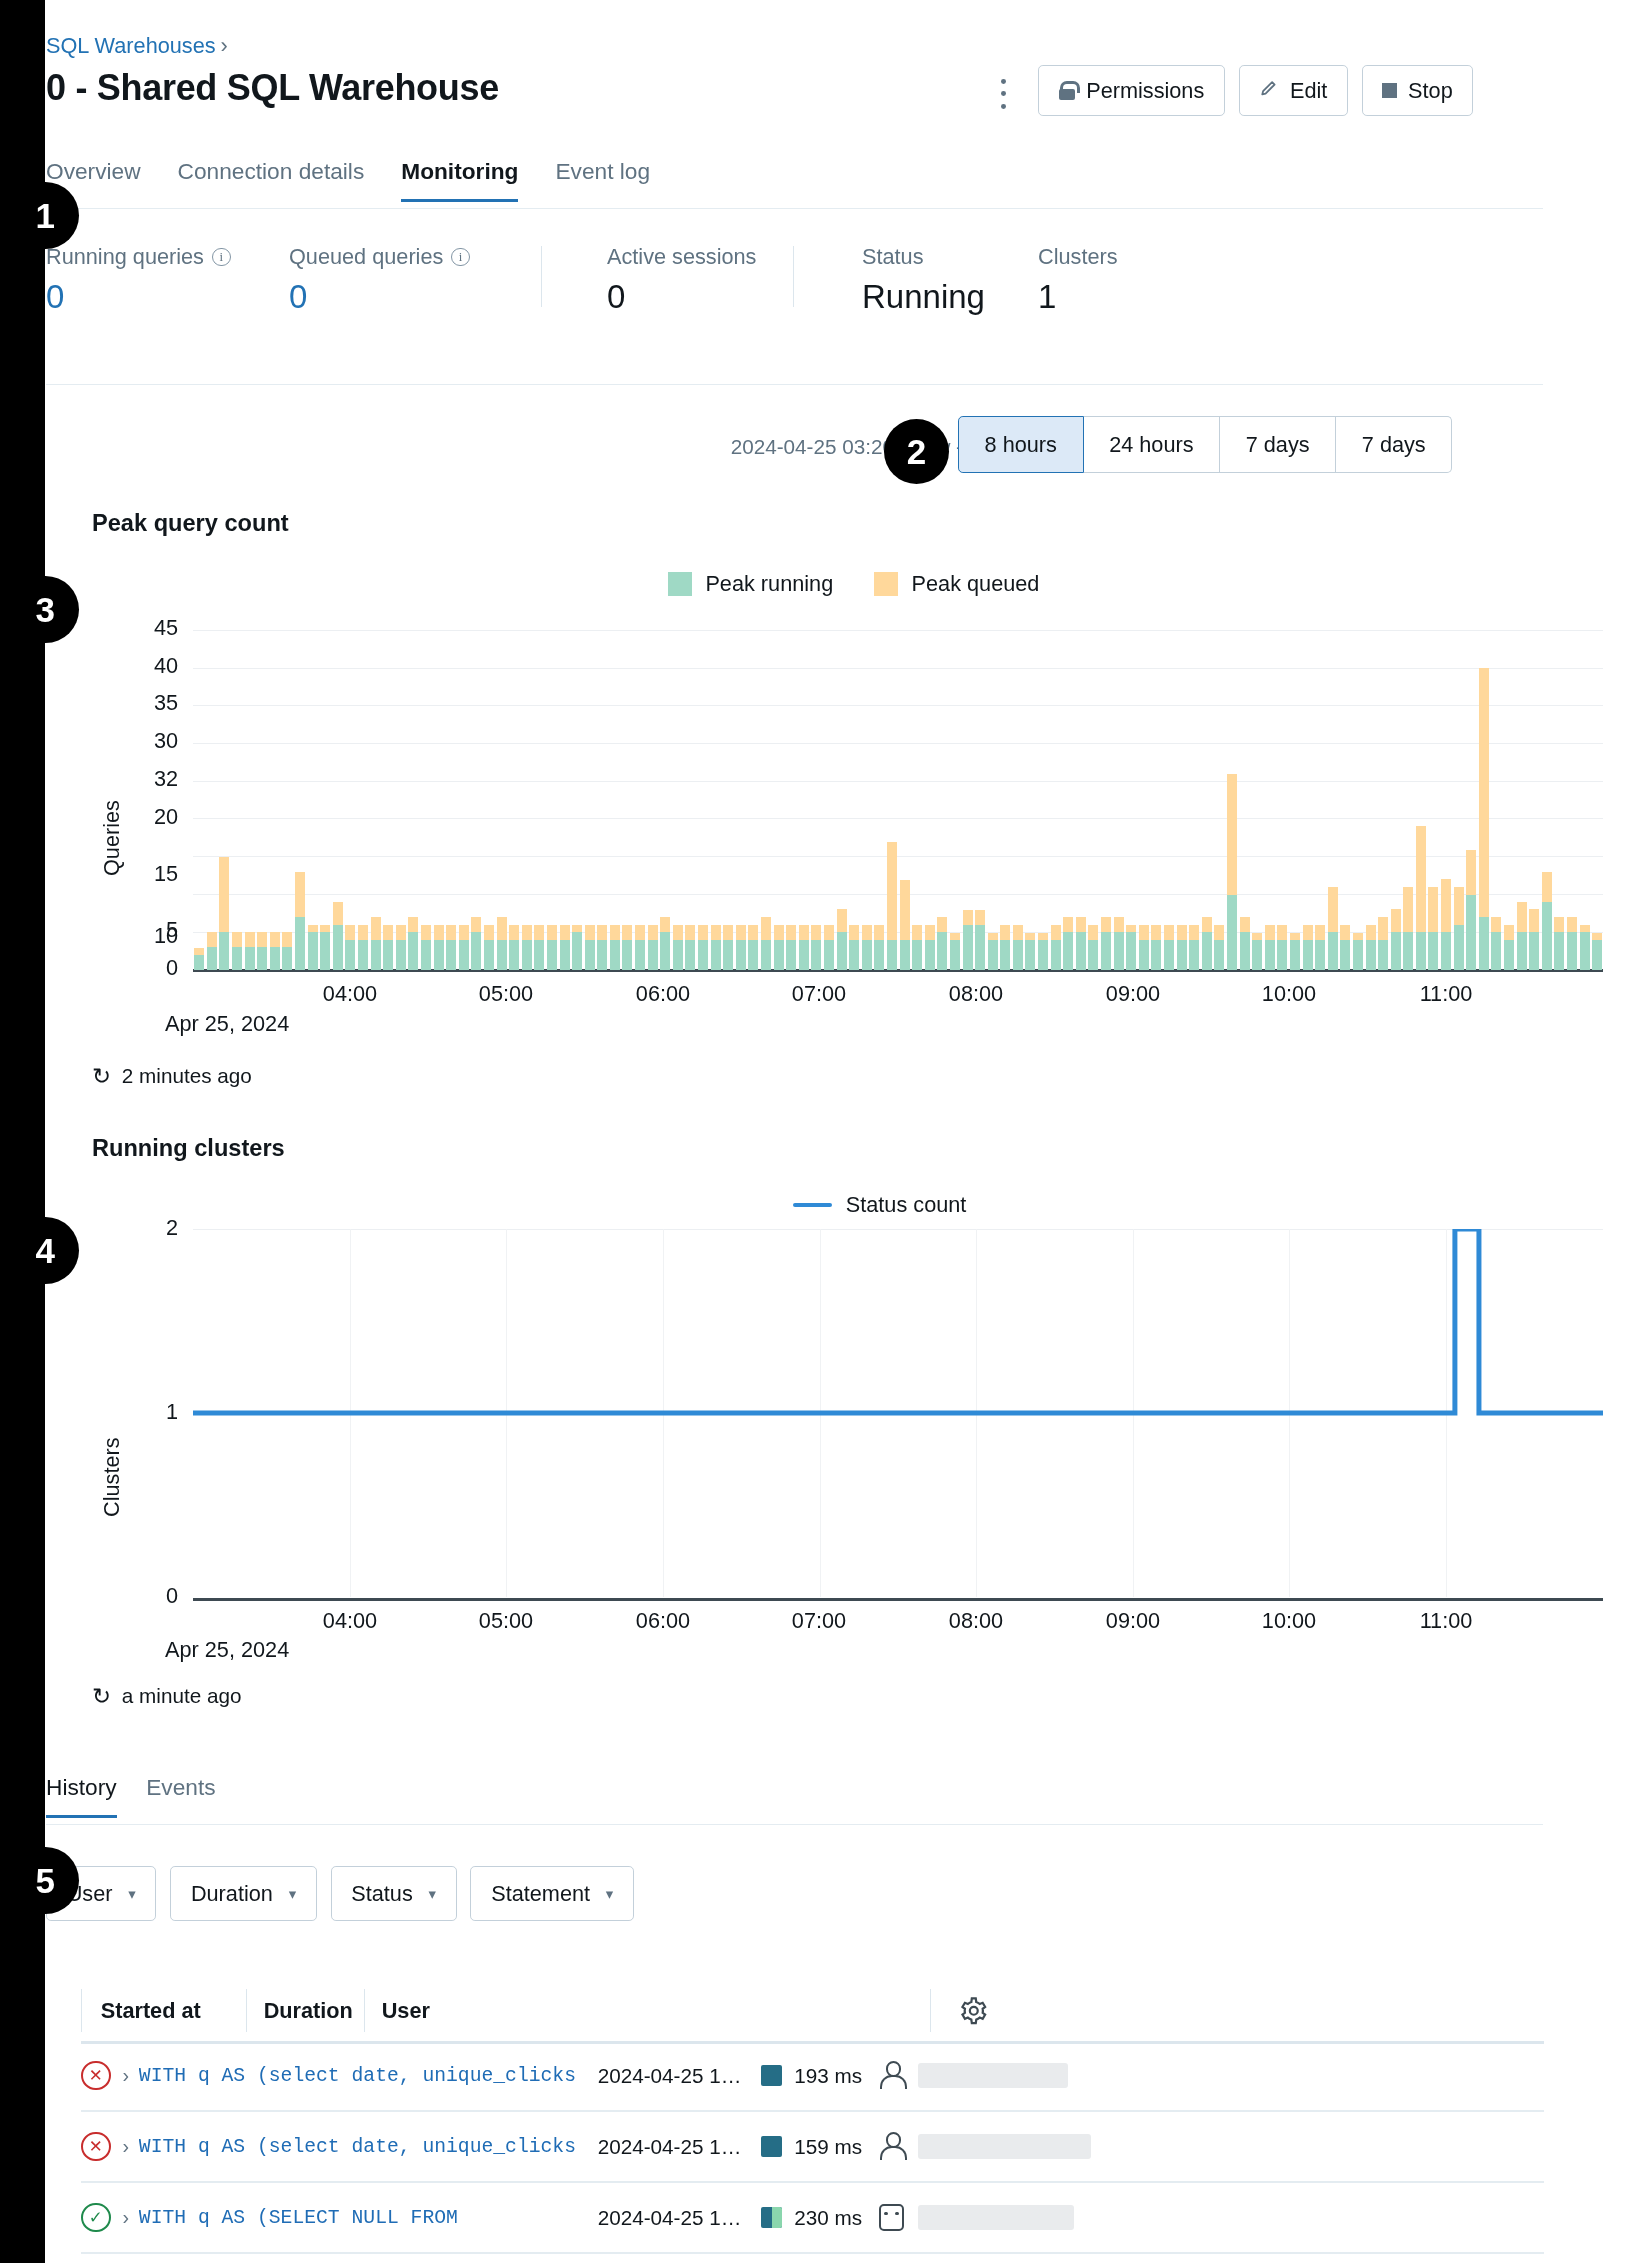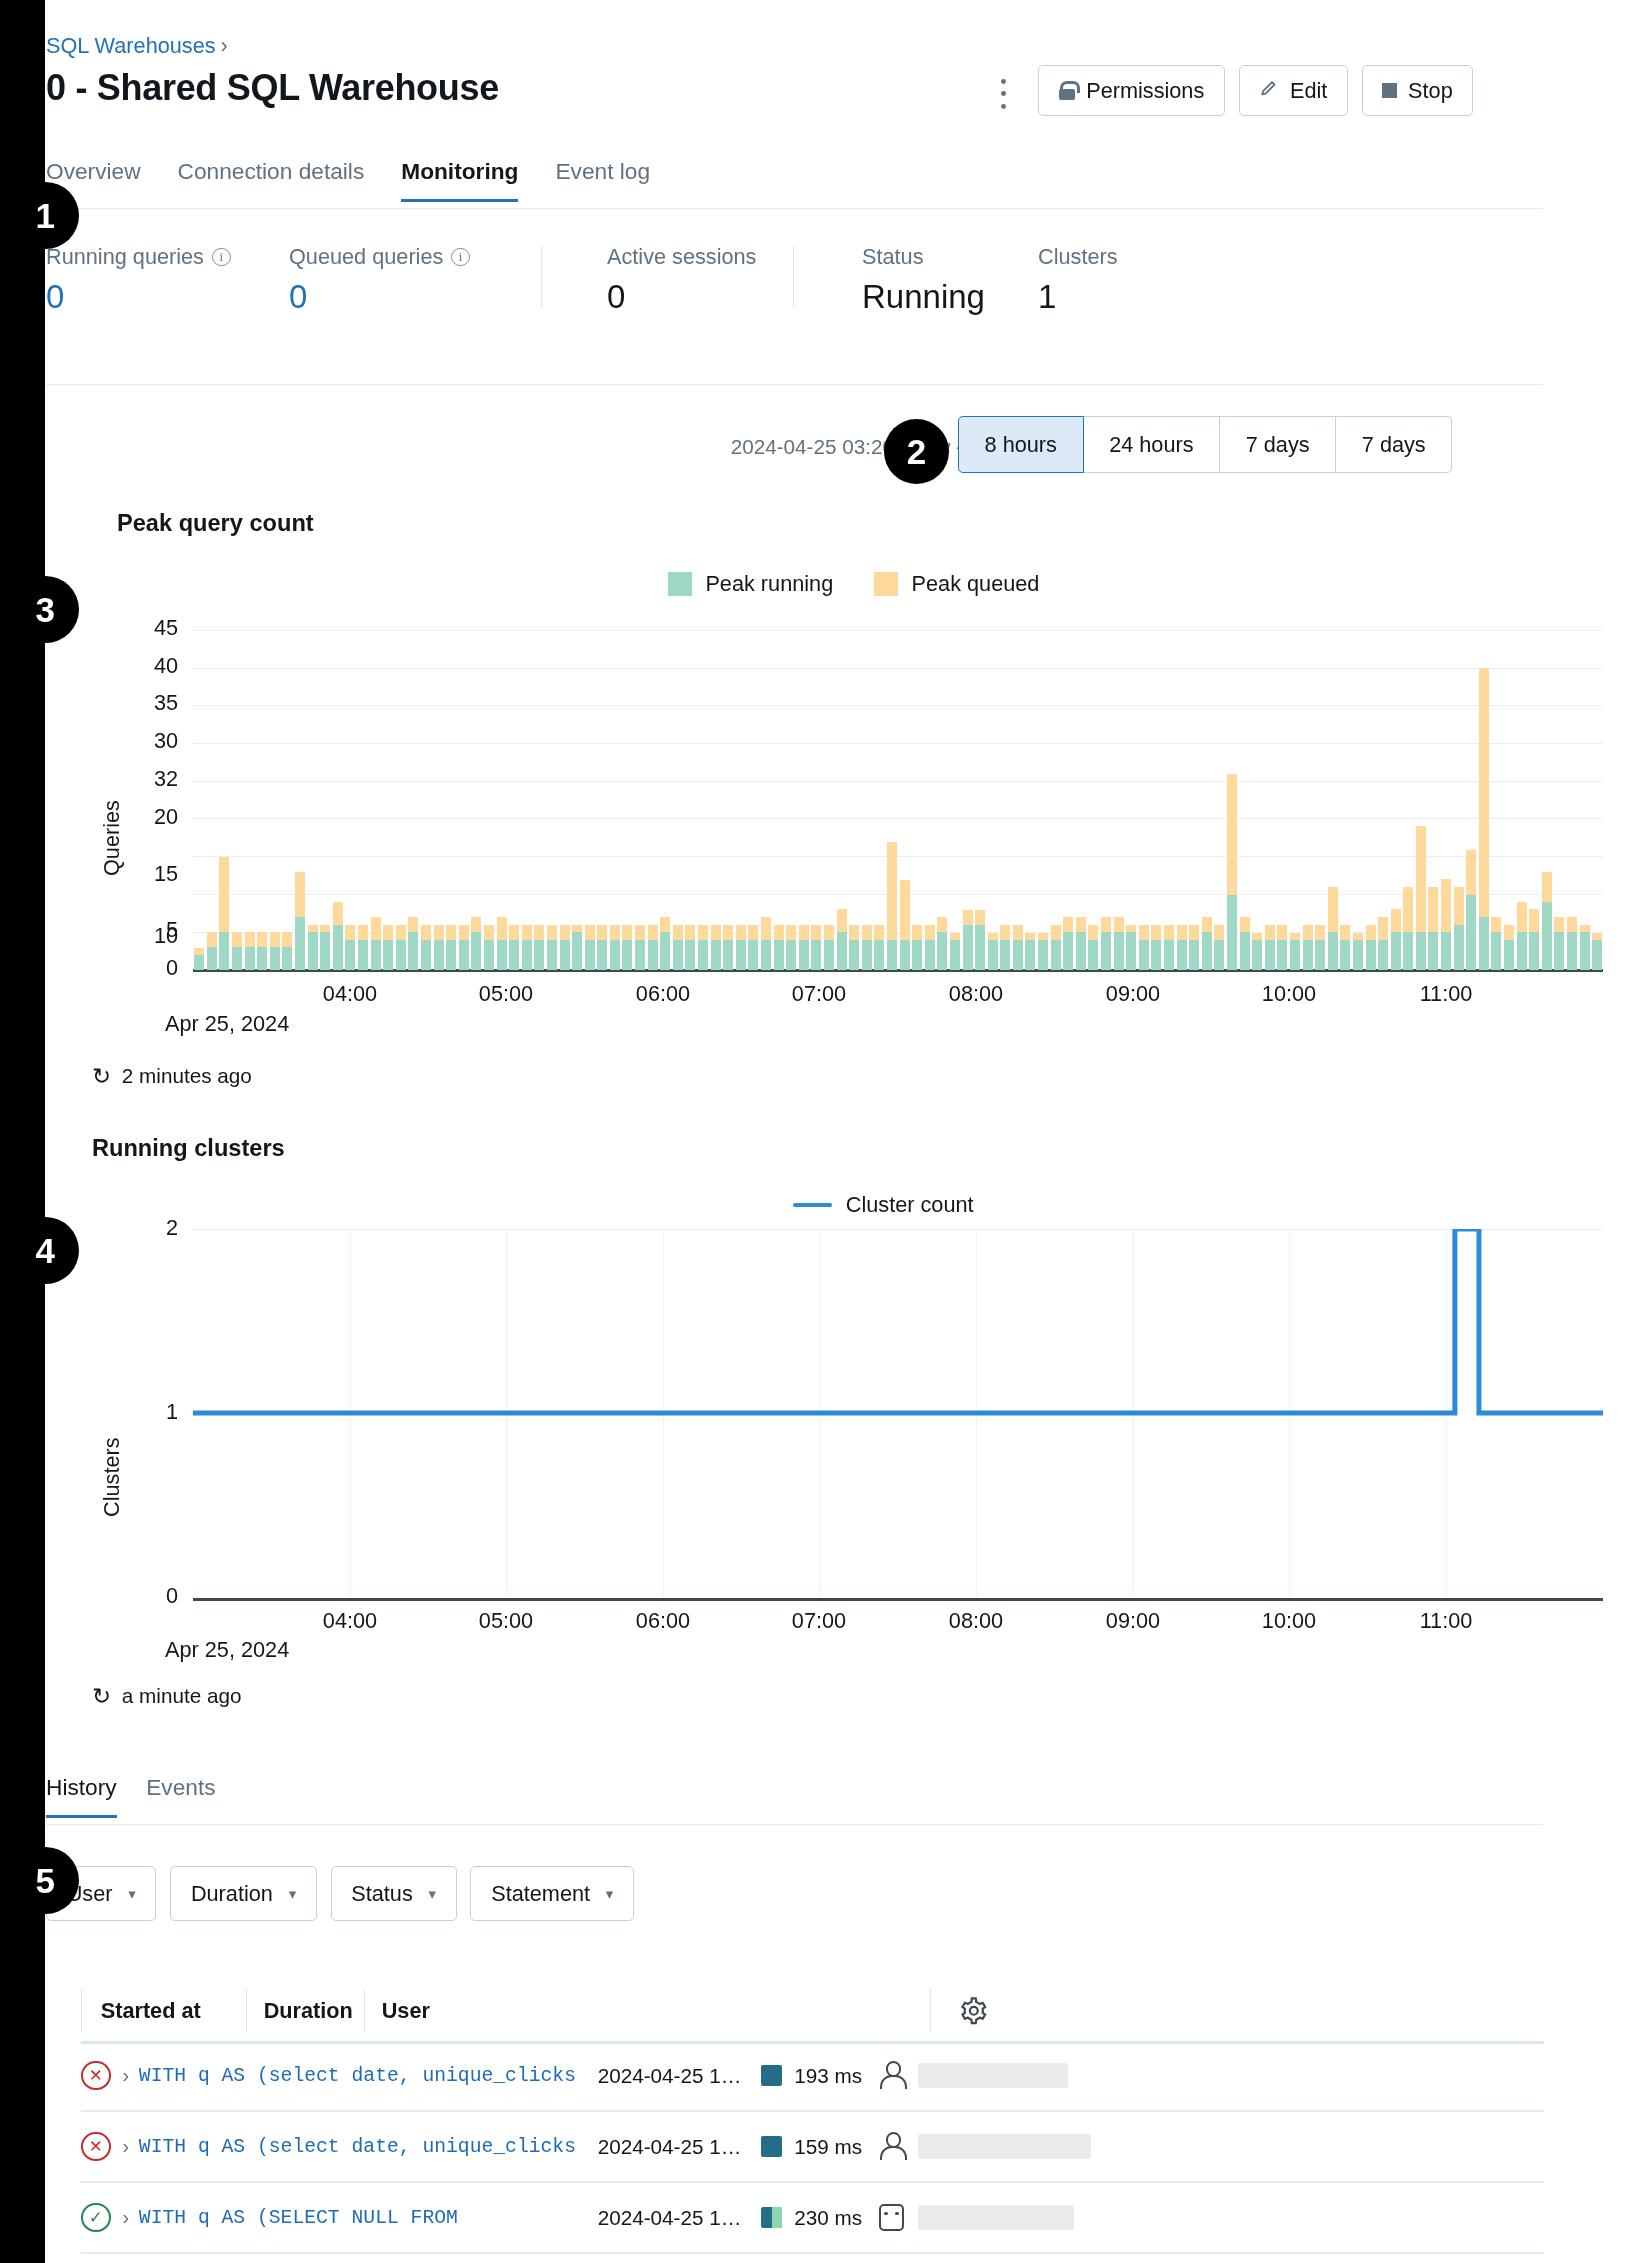--- a/index.html
+++ b/index.html
@@ -245,21 +245,21 @@
   <div class="stats-rule"></div>
 
   <div class="range-text">2024-04-25 03:20 - now -</div>
   <div class="seg">
     <div class="seg-item active">8 hours</div>
     <div class="seg-item">24 hours</div>
     <div class="seg-item">7 days</div>
     <div class="seg-item">7 days</div>
   </div>
 
-  <div class="chart-title" style="left:92px; top:510px;margin-left:25px;">Peak query count</div>
+  <div class="chart-title" style="left:92px; top:510px;">Peak query count</div>
   <div class="legend" style="left:668px; top:571px;">
     <div class="legend-item">
       <span class="swatch" style="background:#9fd9c5"></span>
       <span>Peak running</span>
     </div>
     <div class="legend-item">
       <span class="swatch" style="background:#ffd89b"></span>
       <span>Peak queued</span>
     </div>
   </div>
@@ -753,21 +753,21 @@
 
   <div class="refresh" style="left:92px; top:1064px;">
     <span class="refresh-ic">↻</span>
     <span>2 minutes ago</span>
   </div>
 
   <div class="chart-title" style="left:92px; top:1135px;">Running clusters</div>
   <div class="legend" style="left:793px; top:1192px;">
     <div class="legend-item">
       <span class="line-swatch"></span>
-      <span>Cluster count</span>
+      <span>Status count</span>
     </div>
   </div>
 
   <div class="axis-ylabel" style="left:99px; top:1350px; height:167px;">Clusters</div>
   <div id="cl-yticks">
       <div class="ytick" style="left: 133px; top: 1583px;">0</div>
       <div class="ytick" style="left: 133px; top: 1399px;">1</div>
       <div class="ytick" style="left: 133px; top: 1215px;">2</div>
     </div>
   <div id="cl-grid">

